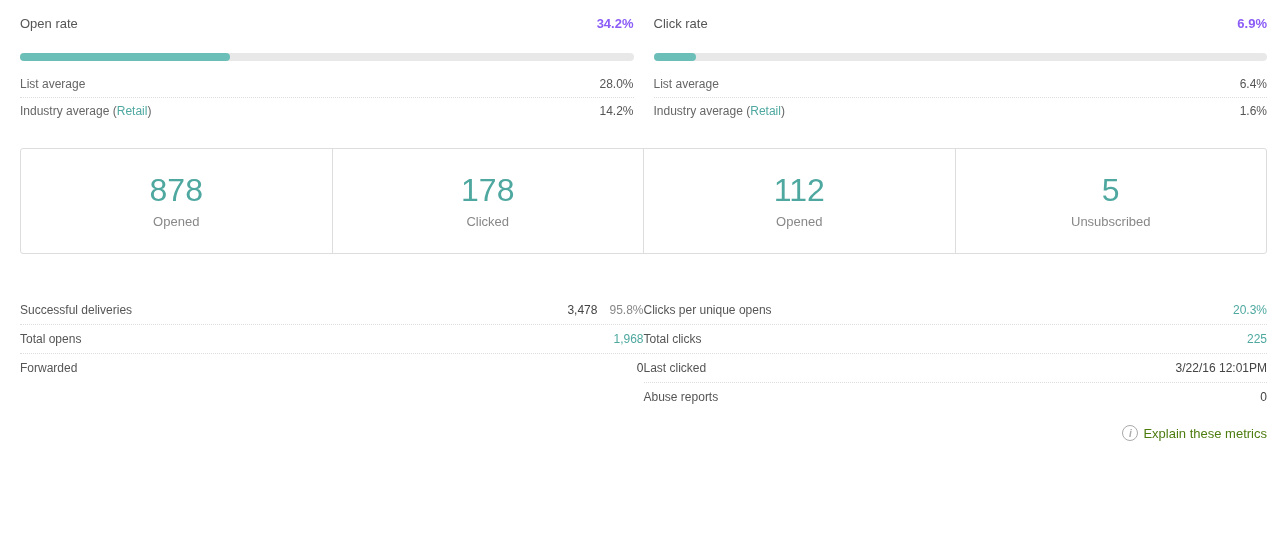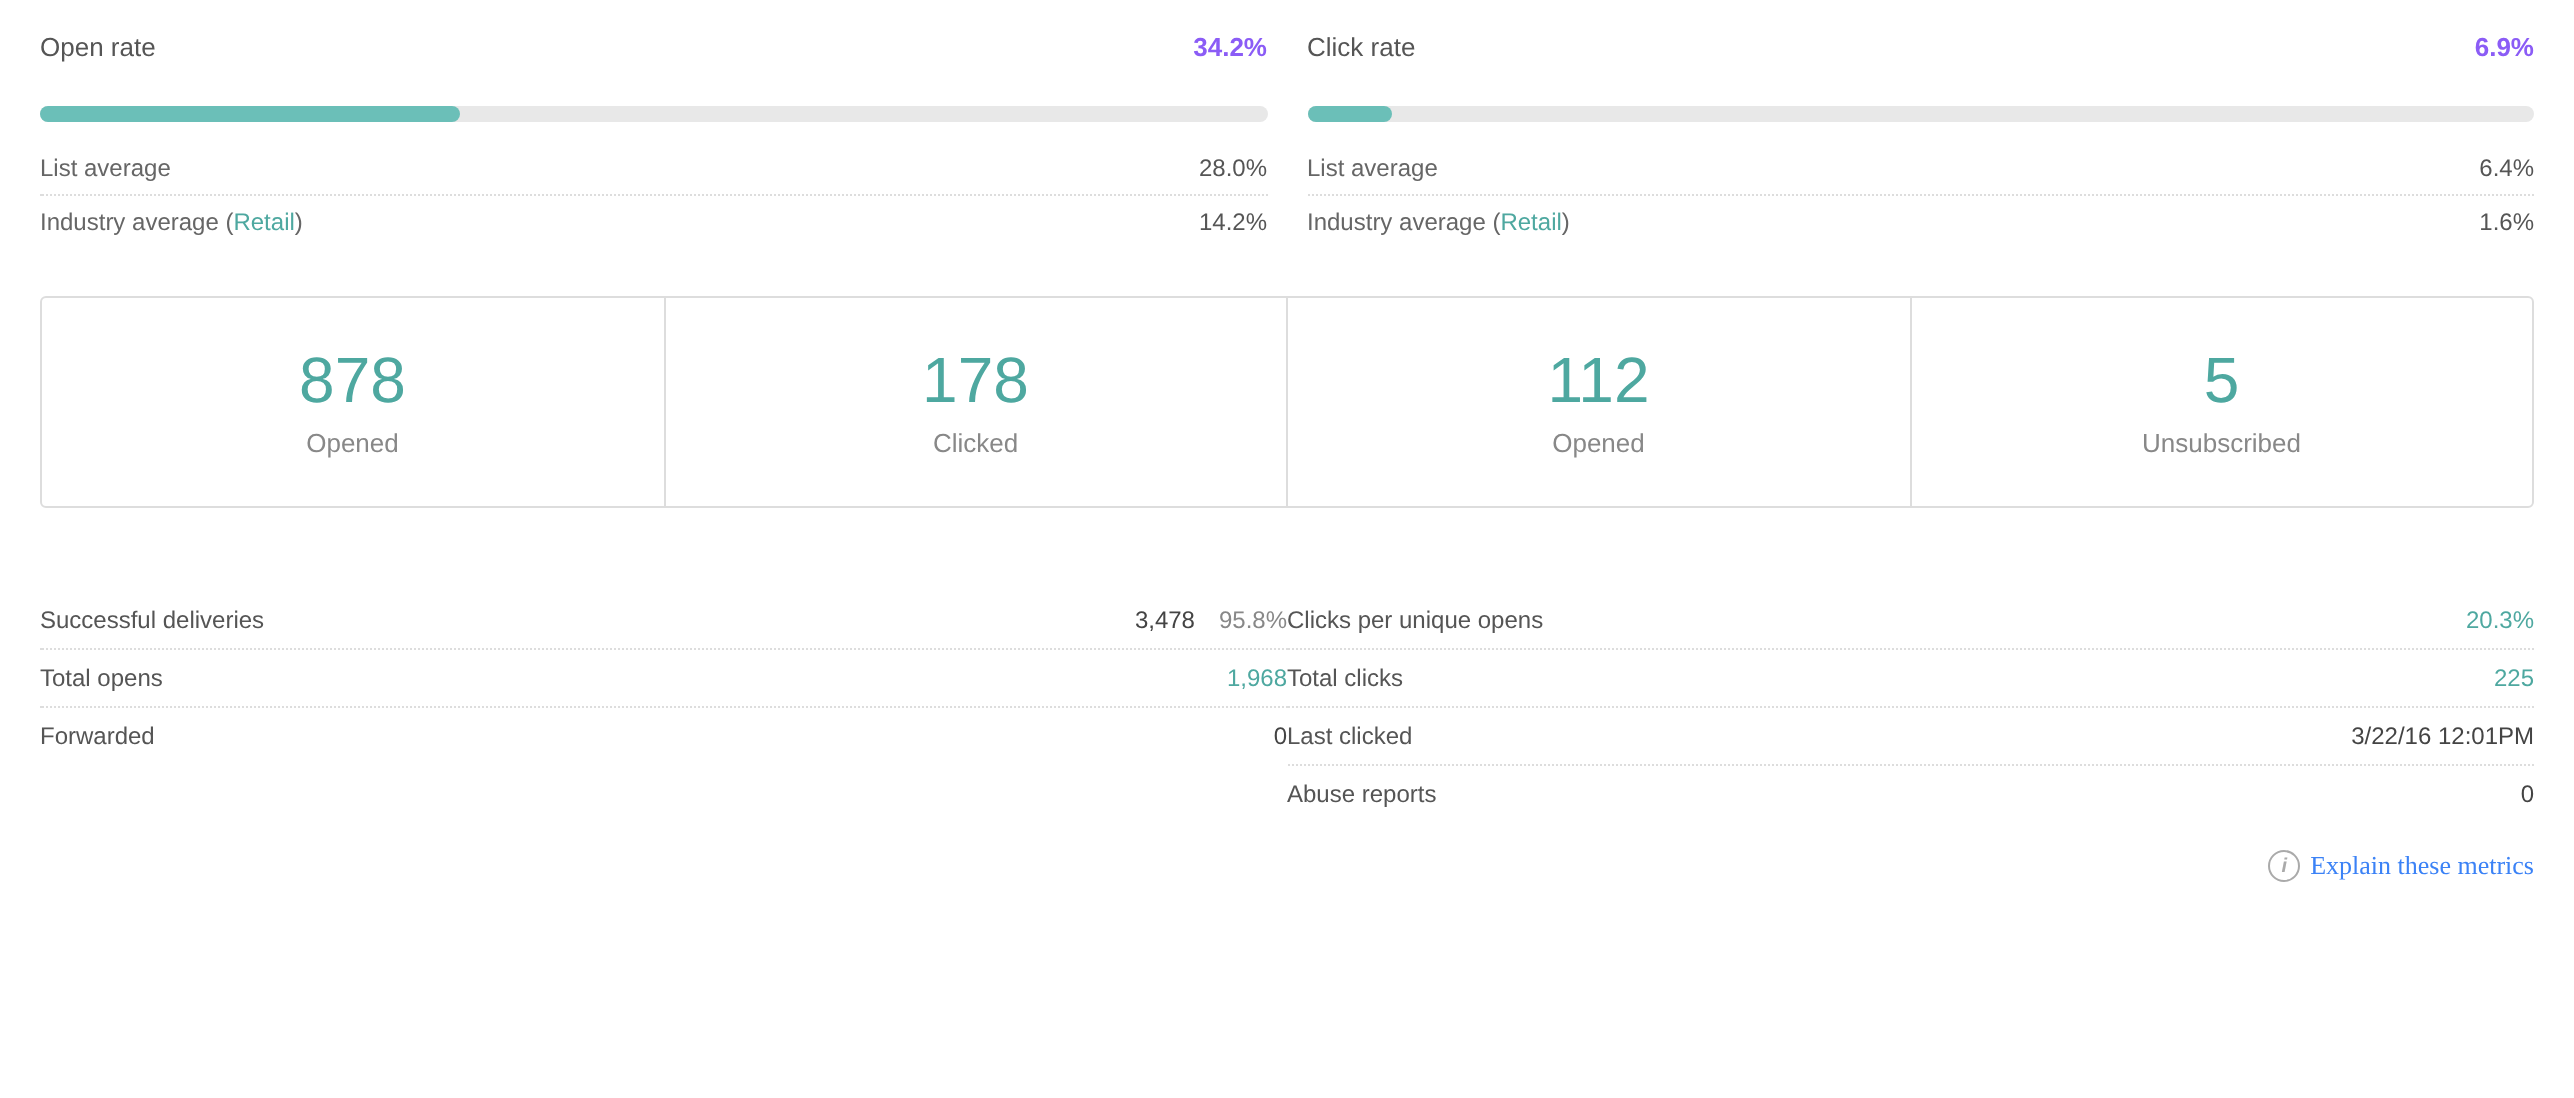--- a/index.html
+++ b/index.html
@@ -162,25 +162,24 @@
       display: inline-flex;
       align-items: center;
       justify-content: center;
       font-size: 10px;
       color: #aaa;
       font-style: italic;
       font-weight: bold;
       flex-shrink: 0;
     }
     .explain-link {
-      color: #3b82f6;
+      color: #4d7c0f;
       font-size: 13px;
       text-decoration: none;
       cursor: pointer;
-      font-family: Liberation Serif, serif;
     }
   </style>
 </head>
 <body>
 
 <div class="rates-section">
 <div class="rate-block">
       <div class="rate-header">
         <span class="rate-label">Open rate</span>
         <span class="rate-value">34.2%</span>

